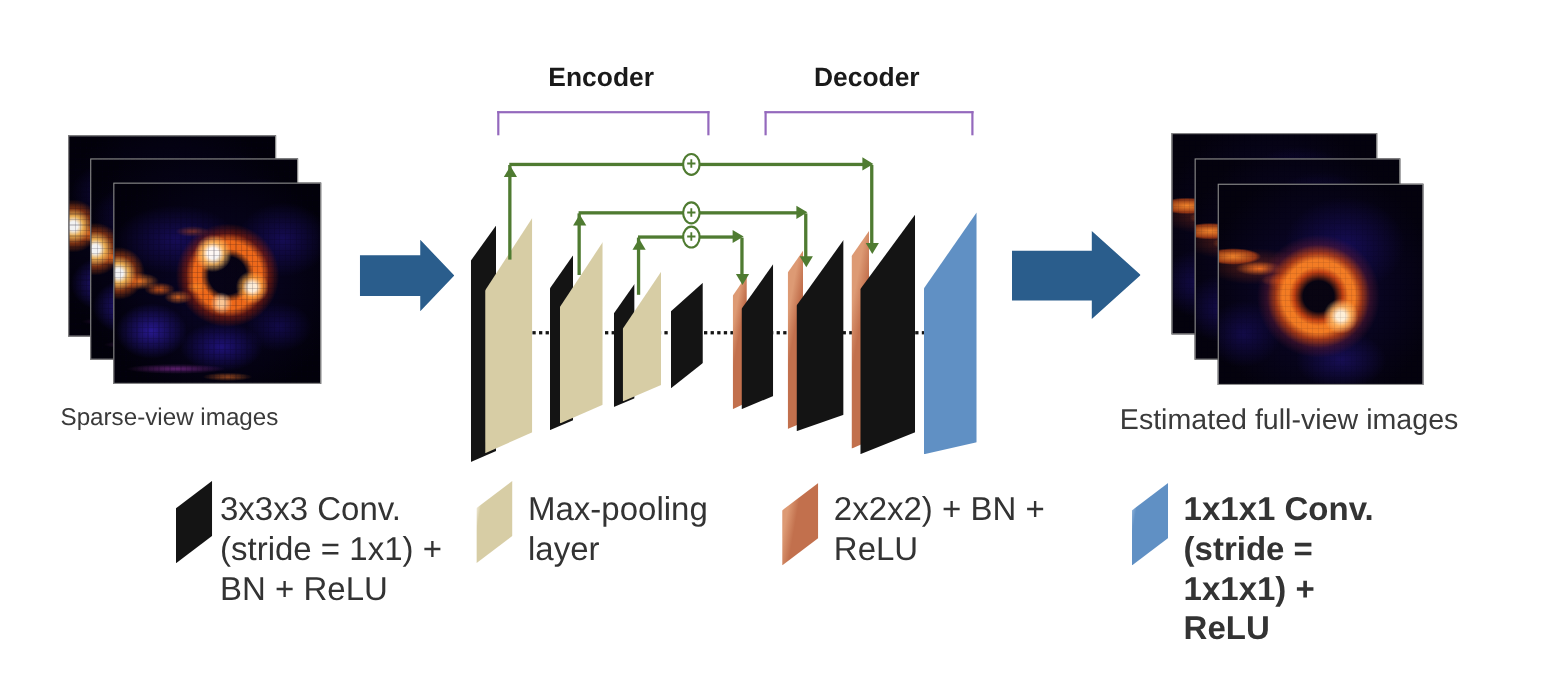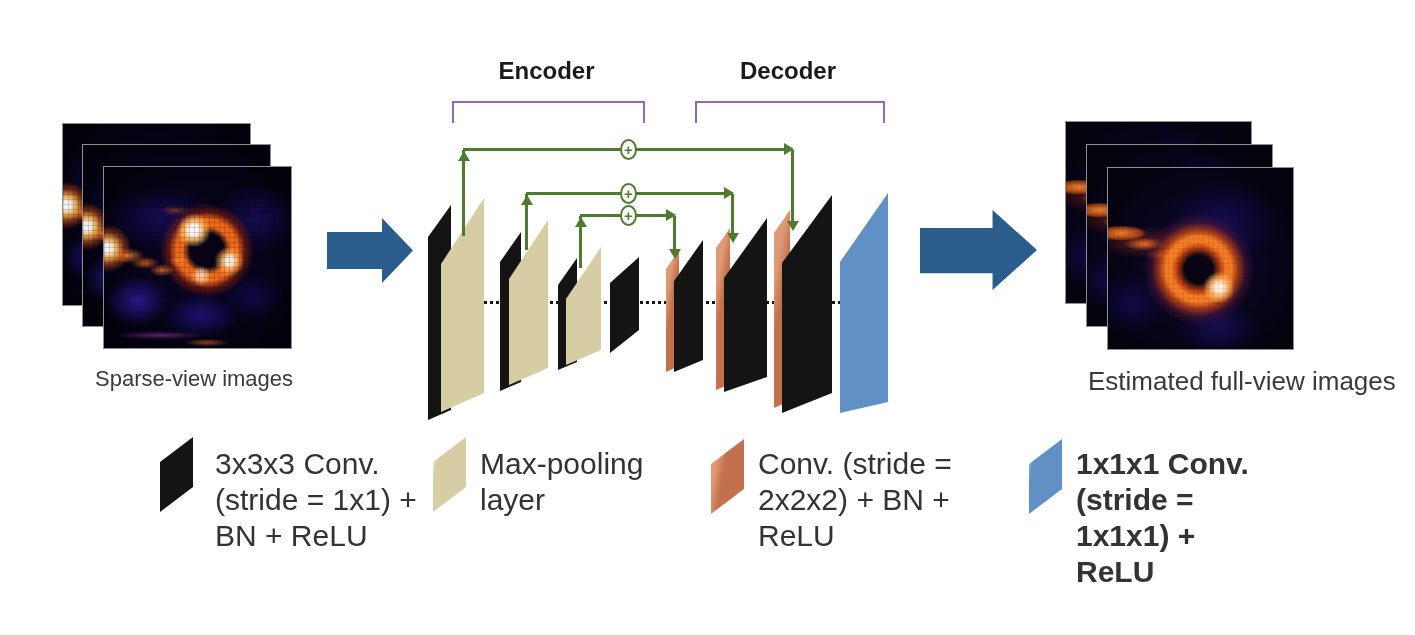--- a/index.html
+++ b/index.html
@@ -103,21 +103,21 @@
 </head>
 <body>
 
 <div class="canvas">
 
   <div class="stack stack-left" style="left:62px;top:123px;width:229px;height:225px;">
     <div class="img-card art-sparse" style="left:0px;top:0px;z-index:1;"></div>
     <div class="img-card art-sparse" style="left:20px;top:21px;z-index:2;"></div>
     <div class="img-card art-sparse" style="left:41px;top:43px;z-index:3;"></div>
   </div>
-  <div class="stack-label label-left" style="left:55px;top:366px;margin-left:40px;">Sparse-view images</div>
+  <div class="stack-label label-left" style="left:55px;top:366px;">Sparse-view images</div>
 
   <div class="block-arrow arrow-in"></div>
 
   <div class="section-title" style="left:695px;width:186px;">Decoder</div>
   <div class="section-title" style="left:452px;width:189px;">Encoder</div>
   <div class="bracket" style="left:452px;top:101px;width:189px;"></div>
   <div class="bracket" style="left:695px;top:101px;width:186px;"></div>
 
   <div class="mid-dots"></div>
 
@@ -163,38 +163,37 @@
   <div class="ah ah-down" style="left:669px;top:249px;"></div>
   <div class="merge" style="left:620px;top:205px;">+</div>
 
   <div class="block-arrow arrow-out"></div>
 
   <div class="stack stack-right" style="left:1065px;top:121px;width:228px;height:228px;">
     <div class="img-card art-full" style="left:0px;top:0px;z-index:1;"></div>
     <div class="img-card art-full" style="left:21px;top:23px;z-index:2;"></div>
     <div class="img-card art-full" style="left:42px;top:46px;z-index:3;"></div>
   </div>
-  <div class="stack-label label-right" style="left:1088px;top:366px;">Estimated full-view images</div>
+  <div class="stack-label label-right" style="left:1018px;top:366px;">Estimated full-view images</div>
 
   <div class="legend-swatch" style="left:160px;top:437px;background:#141414;"></div>
-  <div class="legend-text" style="left:200px;margin-left:15px;">
+  <div class="legend-text" style="left:200px;">
     <div>3x3x3 Conv.</div>
     <div>(stride = 1x1) +</div>
     <div>BN + ReLU</div>
   </div>
 
   <div class="legend-swatch" style="left:433px;top:437px;background:linear-gradient(100deg,#efe9d4 0 10%,#d7cda5 18%);"></div>
   <div class="legend-text" style="left:480px;">
     <div>Max-pooling</div>
     <div>layer</div>
   </div>
 
   <div class="legend-swatch" style="left:711px;top:439px;background:linear-gradient(100deg,#dd9a74 0 20%,#c2704d 40%);"></div>
   <div class="legend-text" style="left:758px;">
-    <div>Conv. (stride =</div>
     <div>2x2x2) + BN +</div>
     <div>ReLU</div>
   </div>
 
   <div class="legend-swatch" style="left:1029px;top:439px;background:linear-gradient(100deg,#8cb0d8 0 10%,#6090c4 18%);"></div>
   <div class="legend-text" style="left:1076px;font-weight:bold;">
     <div>1x1x1 Conv.</div>
     <div>(stride =</div>
     <div>1x1x1) +</div>
     <div>ReLU</div>

